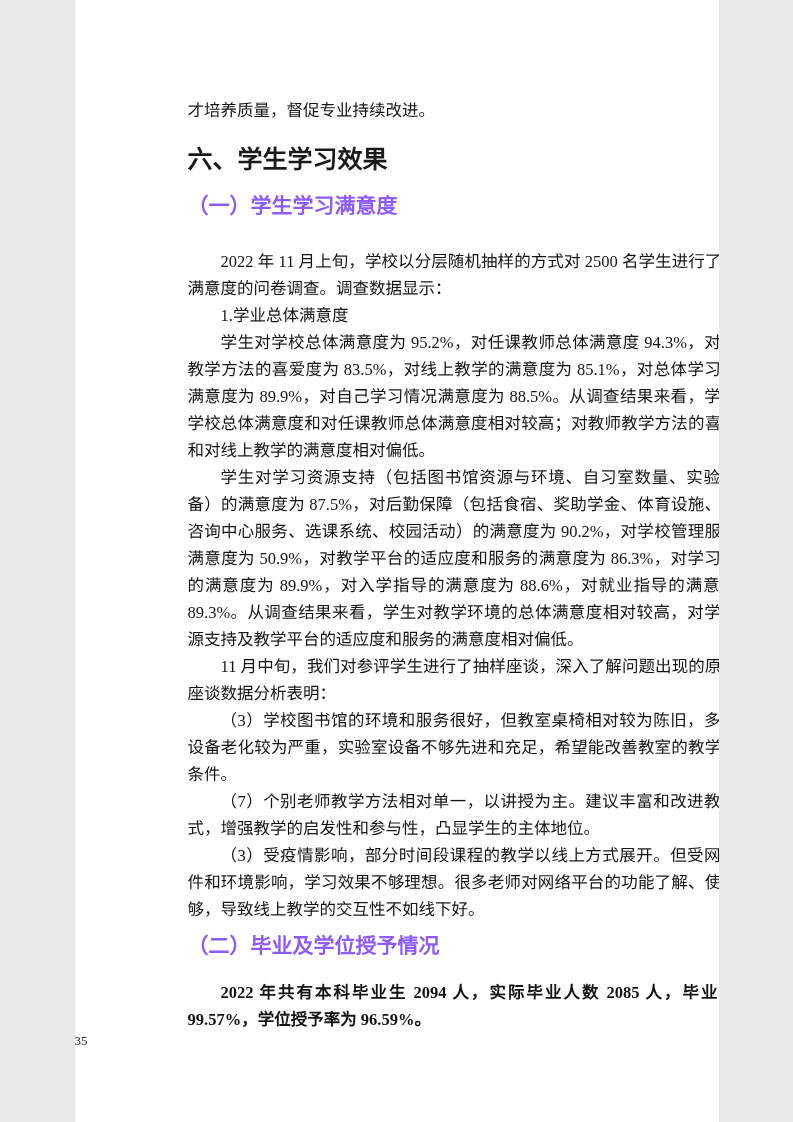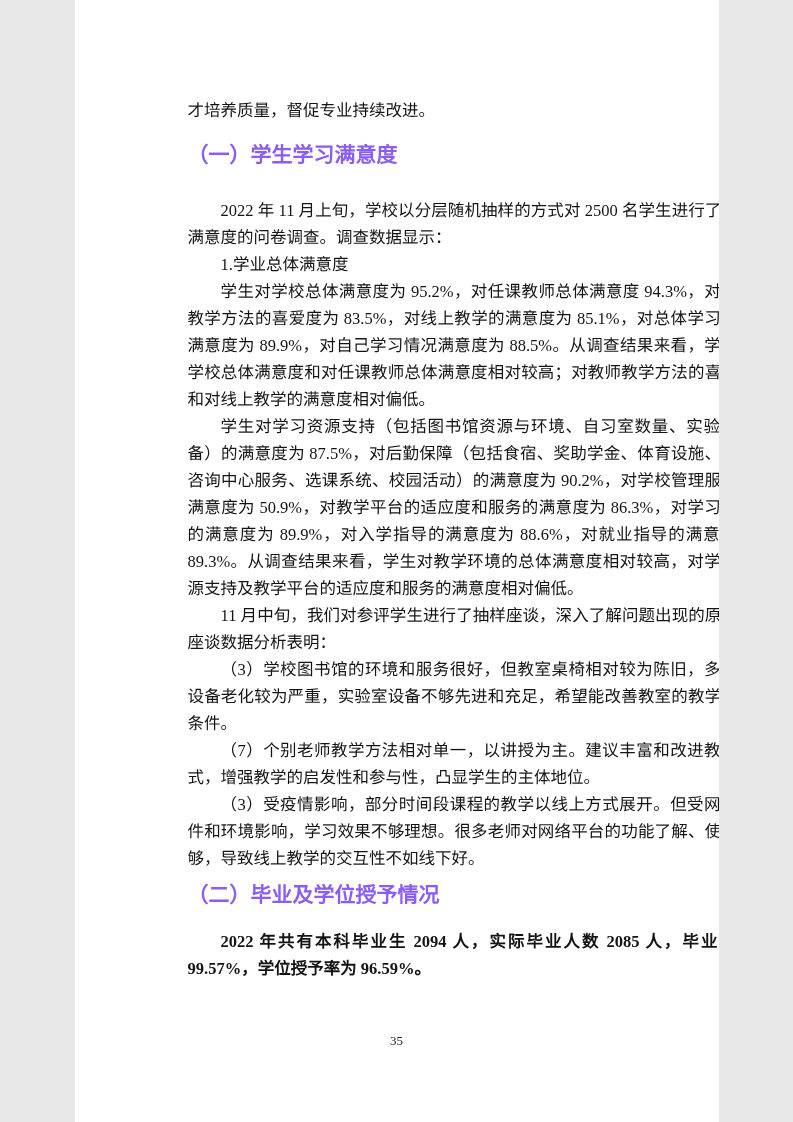--- a/index.html
+++ b/index.html
@@ -60,34 +60,35 @@
   }
   .para-grad {
     margin-top: 19px;
     font-weight: bold;
   }
   .page-footer {
     position: absolute;
     left: 0;
     right: 0;
     top: 1032px;
-    text-align: center;
+    text-align: left;
     font-size: 13px;
     line-height: 18px;
     color: #222222;
   }
 </style>
 </head>
 <body>
 
 <div class="page">
   <div class="content">
 
     <p class="p-lead">才培养质量，督促专业持续改进。</p>
 
+    <h1 class="h-main">六、学生学习效果</h1>
 
     <h2 class="h-sub">（一）学生学习满意度</h2>
 
     <p class="para para-first">2022 年 11 月上旬，学校以分层随机抽样的方式对 2500 名学生进行了学业满意度的问卷调查。调查数据显示：</p>
 
     <p class="para">1.学业总体满意度</p>
 
     <p class="para">学生对学校总体满意度为 95.2%，对任课教师总体满意度 94.3%，对教师教学方法的喜爱度为 83.5%，对线上教学的满意度为 85.1%，对总体学习收获满意度为 89.9%，对自己学习情况满意度为 88.5%。从调查结果来看，学生对学校总体满意度和对任课教师总体满意度相对较高；对教师教学方法的喜爱度和对线上教学的满意度相对偏低。</p>
 
 

